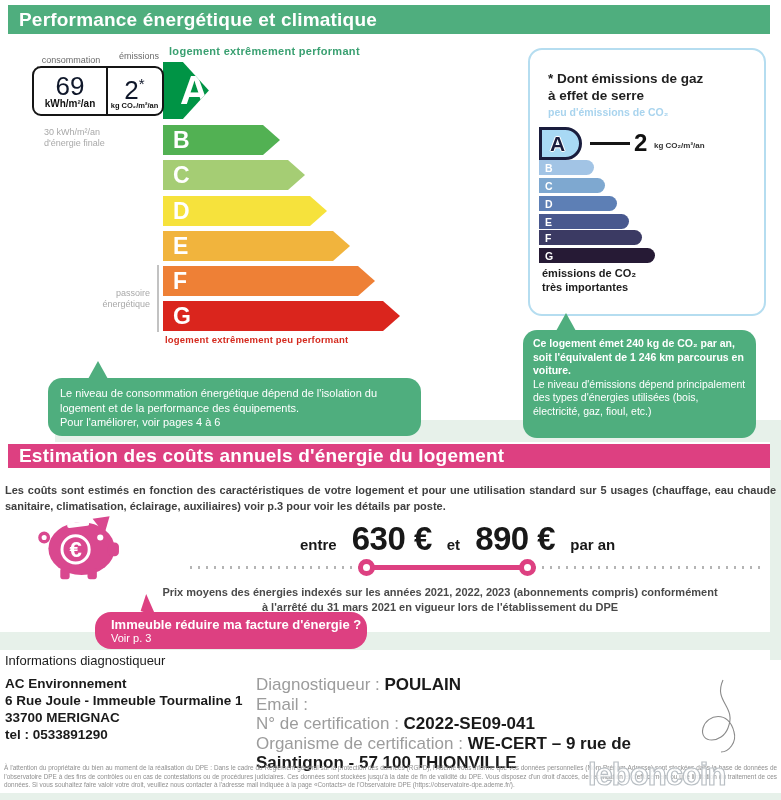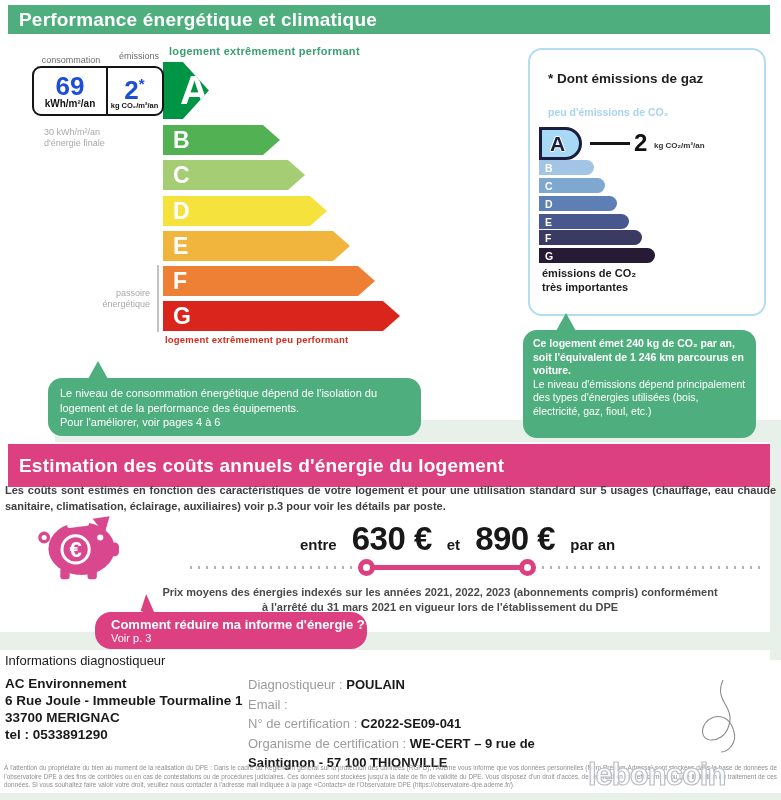--- a/index.html
+++ b/index.html
@@ -17,38 +17,38 @@
   .band { position:absolute; background:#e7f1ea; }
 
   
   .bar-title {
     position:absolute; left:8px; width:762px;
     color:#fff; font-weight:bold; font-size:19px;
     padding-left:11px; display:flex; align-items:center;
     letter-spacing:0.2px;
   }
   .bar-green { top:5px; height:29px; background:#4fae7e; }
-  .bar-pink  { top:444px; height:43px; background:#dd4081; }
+  .bar-pink  { top:444px; height:24px; background:#dd4081; }
 
   
   .lbl-small { position:absolute; font-size:9px; color:#6b6b6b; text-align:center; line-height:10px; }
   .lbl-gray  { position:absolute; font-size:9px; color:#a9a9a9; line-height:10.5px; }
   .lbl-top-green { position:absolute; left:169px; top:45px; font-size:11px; color:#3aa071; font-weight:bold; letter-spacing:0.3px; }
   .lbl-bottom-red { position:absolute; left:165px; top:334px; font-size:9.5px; color:#d42a1e; font-weight:bold; letter-spacing:0.2px; }
 
   
   .value-box {
     position:absolute; left:32px; top:66px; width:132px; height:50px;
     background:#fff; border:2.5px solid #151515; border-radius:9px;
     display:flex; z-index:2;
   }
   .vb-cell { display:flex; flex-direction:column; align-items:center; justify-content:center; }
   .vb-cell1 { width:72px; }
   .vb-cell2 { width:55px; border-left:2px solid #151515; }
-  .vb-num { font-size:26px; font-weight:bold; color:#1d4ed8; line-height:24px; }
+  .vb-num { font-size:26px; font-weight:normal; color:#0f172a; line-height:24px; }
   .vb-star { font-size:15px; vertical-align:super; }
   .vb-unit1 { font-size:10px; font-weight:bold; color:#111; }
   .vb-unit2 { font-size:7.5px; font-weight:bold; color:#111; }
 
   
   .arrowA {
     position:absolute; left:163px; top:62px; height:57px; z-index:1;
     clip-path:polygon(0 0, calc(100% - 26px) 0, 100% 50%, calc(100% - 26px) 100%, 0 100%);
     display:flex; align-items:center;
   }
@@ -127,21 +127,21 @@
   .bubble-pink .t2 { font-size:11px; }
   .pointer-pink {
     position:absolute; left:143px; top:596px; width:0; height:0; z-index:4;
     border-bottom:18px solid #dd4081; border-right:16px solid transparent;
     transform:rotate(18deg);
   }
 
   
   .foot-title { position:absolute; left:5px; top:653px; font-size:13px; color:#1c1c1c; }
   .foot-left { position:absolute; left:5px; top:675px; font-size:13.5px; font-weight:bold; color:#1a1a1a; line-height:17px; }
-  .foot-right { position:absolute; left:248px; top:675px; font-size:13px; line-height:19.5px; }
+  .foot-right { position:absolute; left:256px; top:675px; font-size:17px; line-height:19.5px; }
   .foot-right .lab { color:#9c9c9c; }
   .foot-right .val { color:#1a1a1a; font-weight:bold; }
   .legal {
     position:absolute; left:4px; top:764px; width:773px;
     font-size:6.4px; color:#8f8f8f; line-height:8.6px; text-align:justify;
   }
   .watermark {
     position:absolute; left:588px; top:757px; font-size:31px; font-weight:bold;
     color:rgba(255,255,255,0.82); -webkit-text-stroke:1.2px #b9bfc4;
     letter-spacing:-1px; z-index:5;
@@ -216,20 +216,21 @@
 
 <div class="pointer-up" style="left:88px; top:361px;"></div>
 <div class="bubble-green" style="left:48px; top:378px; width:373px; height:58px;">
   <div>Le niveau de consommation énergétique dépend de l'isolation du logement et de la performance des équipements.</div>
   <div>Pour l'améliorer, voir pages 4 à 6</div>
 </div>
 
 <div class="co2-panel">
   <div class="co2-title">
     <div>* Dont émissions de gaz</div>
+    <div>à effet de serre</div>
   </div>
   <div class="co2-low">peu d'émissions de CO₂</div>
 
   <div class="co2-tagA" style="background-color: rgb(168, 217, 244);">
     <span>A</span>
   </div>
   <div class="co2-dash"></div>
   <div class="co2-val">2</div>
   <div class="co2-valunit">kg CO₂/m²/an</div>
 
@@ -296,21 +297,21 @@
 <div class="slider-knob" style="left:358px;"></div>
 <div class="slider-knob" style="left:519px;"></div>
 
 <div class="cost-note">
   <div>Prix moyens des énergies indexés sur les années 2021, 2022, 2023 (abonnements compris) conformément</div>
   <div>à l'arrêté du 31 mars 2021 en vigueur lors de l'établissement du DPE</div>
 </div>
 
 <div class="pointer-pink"></div>
 <div class="bubble-pink">
-  <div class="t1">Comment réduire ma informe d'énergie ?</div>
+  <div class="t1">Immeuble réduire ma facture d'énergie ?</div>
   <div class="t2">Voir p. 3</div>
 </div>
 
 <div class="foot-title">Informations diagnostiqueur</div>
 
 <div class="foot-left">
   <div>AC Environnement</div>
   <div>6 Rue Joule - Immeuble Tourmaline 1</div>
   <div>33700 MERIGNAC</div>
   <div>tel : 0533891290</div>

